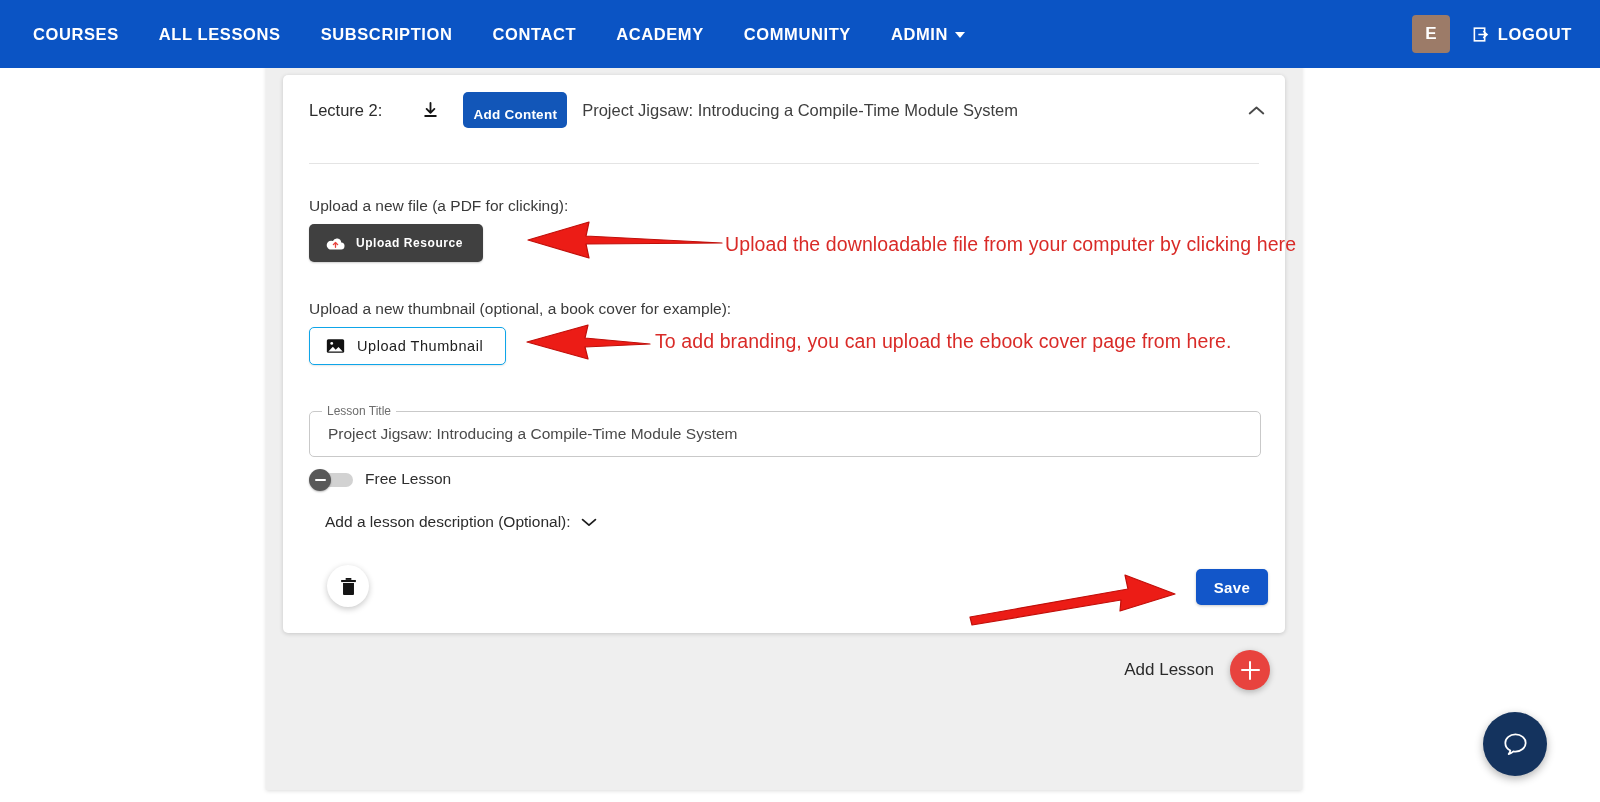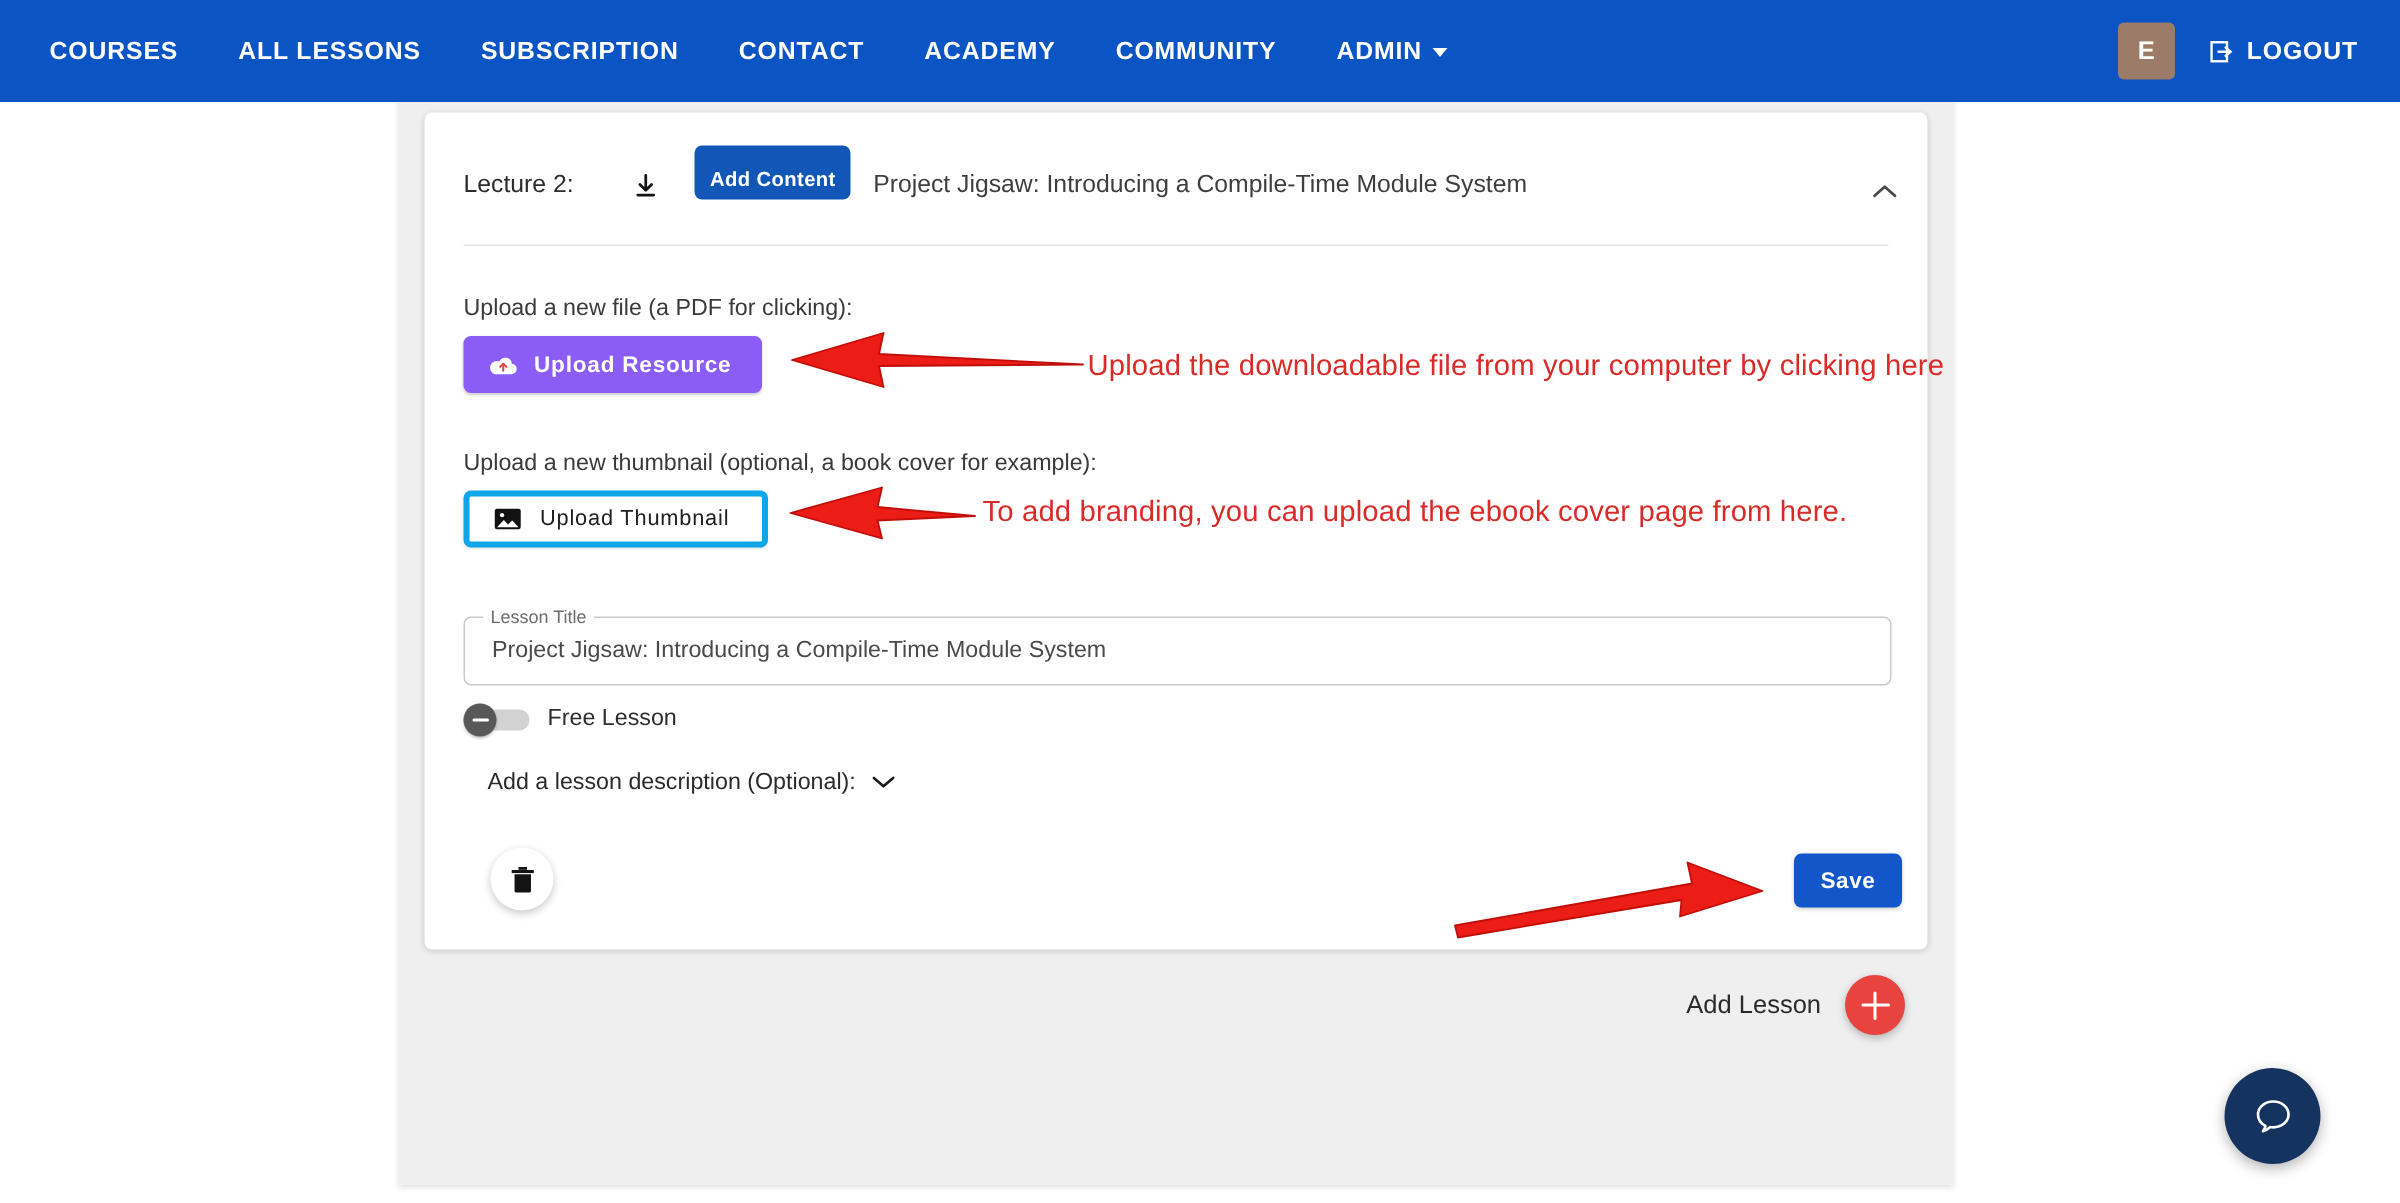--- a/index.html
+++ b/index.html
@@ -93,21 +93,21 @@
     width:1002px; height:558px;
     background:#ffffff;
     border-radius:5px;
     box-shadow:0 1px 4px rgba(0,0,0,.17);
   }
 
   
   .lec-head{
     position:absolute;
     left:26px; top:12px; right:18px; height:46px;
-    display:flex; align-items:flex-end;
+    display:flex; align-items:center;
   }
   .lec-label{
     font-size:16.5px; color:#2c2c2c;
     margin-right:40px; white-space:nowrap;
   }
   .dl-icon{ margin-right:24px; display:flex; align-items:center; cursor:pointer; }
   .add-content-badge{
     background:#1256b8;
     color:#ffffff;
     font-size:13.5px;
@@ -138,37 +138,37 @@
     font-size:15.5px; color:#3a3a3a;
   }
   .lbl-file{ left:26px; top:122px; }
   .lbl-thumb{ left:26px; top:225px; }
 
   .btn-upload-res{
     position:absolute;
     left:26px; top:149px;
     height:38px;
     padding:0 20px 0 17px;
-    background:#8b5cf6;
+    background:#404040;
     border:none; border-radius:5px;
     color:#ffffff;
     font-family:"Liberation Sans", sans-serif;
-    font-size:15px; font-weight:700;
+    font-size:12px; font-weight:700;
     letter-spacing:.55px;
     display:flex; align-items:center; gap:11px;
     cursor:pointer;
     box-shadow:0 1px 2px rgba(0,0,0,.20);
   }
   .btn-upload-thumb{
     position:absolute;
     left:26px; top:252px;
     height:38px;
     padding:0 22px 0 16px;
     background:#ffffff;
-    border:4px solid #0ea5e9; border-radius:5px;
+    border:1px solid #0ea5e9; border-radius:5px;
     color:#202020;
     font-family:"Liberation Sans", sans-serif;
     font-size:14.5px; font-weight:400;
     letter-spacing:.55px;
     display:flex; align-items:center; gap:12px;
     cursor:pointer;
     box-shadow:0 1px 2px rgba(0,0,0,.10);
   }
 
   

